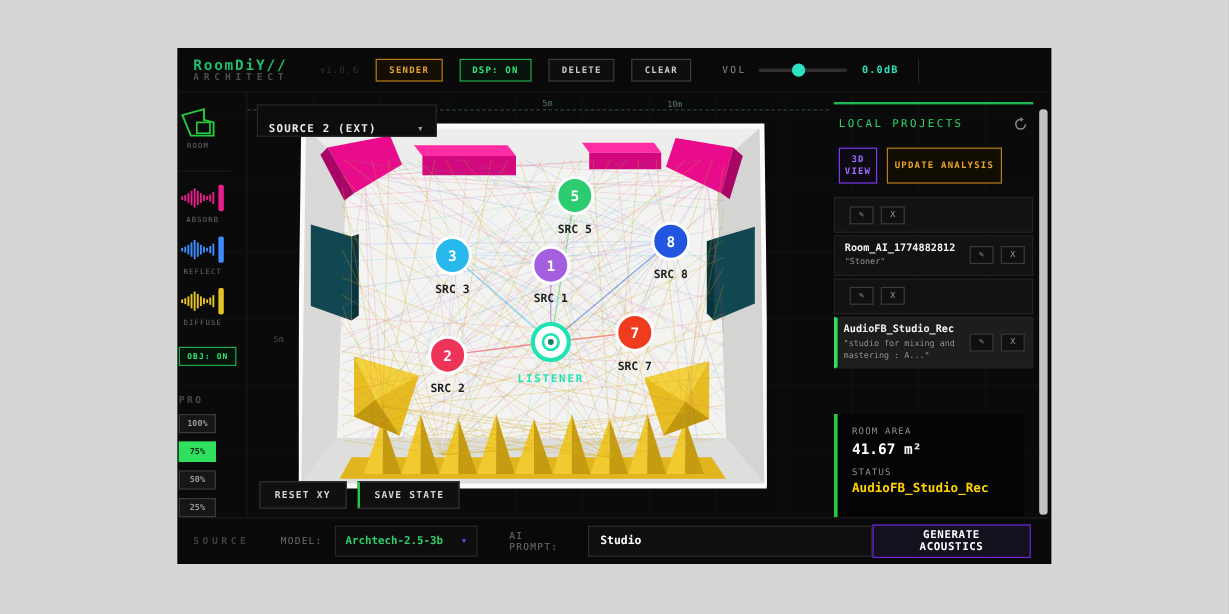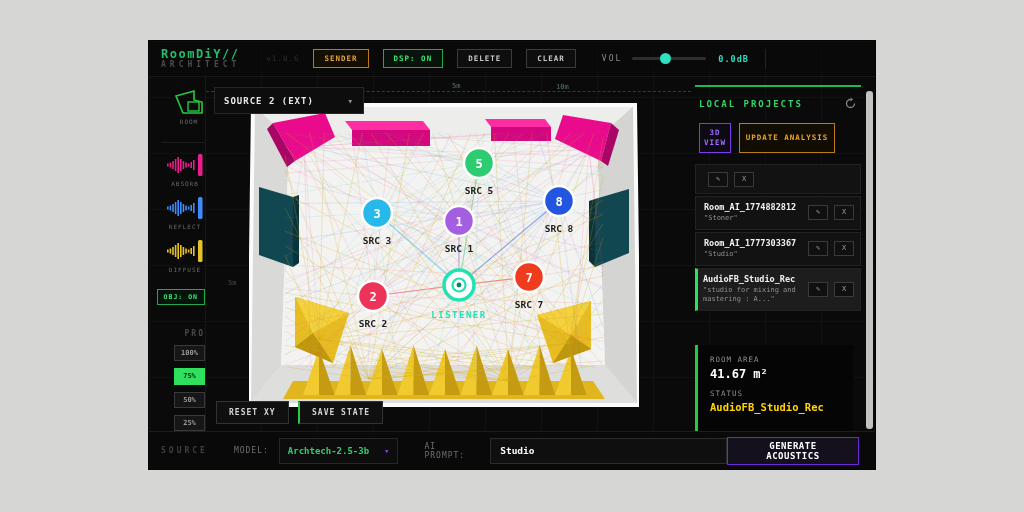--- a/index.html
+++ b/index.html
@@ -21,46 +21,46 @@
   .tbtn.orange{border-color:#b97c16;color:#e2a53c;background:#140e03;}
   .tbtn.green{border-color:#1faa4f;color:#35e878;background:#07130b;}
   .volwrap{display:flex;align-items:center;margin-left:26px;}
   .vollabel{color:#8a8a8a;font-size:8px;letter-spacing:2px;}
   .voltrack{position:relative;width:74px;height:3px;background:#2e2e2e;border-radius:2px;margin-left:10px;}
   .volthumb{position:absolute;top:-4px;width:11px;height:11px;border-radius:50%;background:#2de0c0;}
   .volval{color:#2de0c0;font-weight:bold;font-size:8.5px;margin-left:12px;letter-spacing:1px;}
   .tdivider{width:1px;height:20px;background:#242424;margin-left:16px;}
   
   .rail{position:absolute;left:0;top:36px;bottom:38px;width:57px;border-right:1px solid #181818;
-    display:flex;flex-direction:column;align-items:flex-end;padding-top:12px;}
+    display:flex;flex-direction:column;align-items:flex-start;padding-top:12px;}
   .railsep{width:44px;border-bottom:1px solid #1c1c1c;margin:9px 0;}
   .tool{display:flex;flex-direction:column;align-items:center;margin-bottom:8px;cursor:pointer;}
   .tool .tlabel{font-size:6px;color:#6b6b6b;letter-spacing:1px;margin-top:2px;}
   .objbtn{font-family:inherit;margin-top:8px;padding:3px 6px;background:#06130b;border:1px solid #1faa4f;
     color:#35e878;font-size:6.5px;font-weight:bold;letter-spacing:1px;cursor:pointer;}
   .prolabel{margin-top:24px;color:#4a4a4a;font-size:8px;font-weight:bold;letter-spacing:2px;}
   .zbtn{font-family:inherit;width:31px;height:18px;margin-top:7px;background:#161616;border:1px solid #3a3a3a;
     color:#9a9a9a;font-size:7px;font-weight:bold;cursor:pointer;padding:0;}
   .zbtn.active{background:#2ee05e;border-color:#2ee05e;color:#07230f;}
   
   .canvas{position:absolute;left:57px;top:36px;width:485px;height:356px;}
   .ruler-top{position:absolute;left:0;top:14px;right:0;border-top:1px dashed #31503e;opacity:.8;}
   .rlabel{position:absolute;font-size:7px;color:#5b7a66;}
   .srcselect{position:absolute;left:8px;top:10px;width:150px;height:27px;background:#0d0d0d;
     border:1px solid #262626;color:#e8e8e8;font-weight:bold;font-size:9px;letter-spacing:1px;
-    display:flex;align-items:center;padding:0 9px;cursor:pointer;z-index:5;}
+    display:flex;align-items:flex-end;padding:0 9px;cursor:pointer;z-index:5;}
   .srcselect .chev{margin-left:auto;color:#9a9a9a;font-size:9px;}
   #roomsvg{position:absolute;left:43px;top:22px;}
   .cbtn{font-family:inherit;position:absolute;height:23px;background:#101010;border:1px solid #333;
     color:#d5d5d5;font-size:8px;font-weight:bold;letter-spacing:1px;padding:0 12px;cursor:pointer;}
   
   .rpanel{position:absolute;left:542px;top:36px;width:172px;height:356px;}
   .greenline{position:absolute;left:4px;right:2px;top:8px;height:2px;background:#1db954;}
   .rphead{position:absolute;left:8px;right:6px;top:20px;display:flex;align-items:center;}
-  .rptitle{color:#2fd36a;font-weight:bold;font-size:9px;letter-spacing:2px;}
+  .rptitle{color:#2fd36a;font-weight:normal;font-size:9px;letter-spacing:2px;}
   .refresh{margin-left:auto;cursor:pointer;}
   .rpbtns{position:absolute;left:8px;top:46px;display:flex;gap:8px;}
   .rpbtn{font-family:inherit;font-size:7.5px;font-weight:bold;letter-spacing:1px;line-height:1.35;
     background:#0d0a14;border:1px solid #7c3aed;color:#a06bff;width:32px;height:30px;cursor:pointer;padding:0;}
   .rpbtn.orange{background:#120d02;border-color:#b97c16;color:#e8a62e;width:96px;}
   .rplist{position:absolute;left:4px;right:2px;top:87px;}
   .proj{display:flex;align-items:center;background:#121212;border:1px solid #222;margin-bottom:2px;
     padding:5px 6px 5px 8px;cursor:pointer;min-height:30px;}
   .proj.sel{background:#1d1d1d;border-left:3px solid #2ee05e;padding-left:5px;}
   .pmeta{flex:1;min-width:0;}
@@ -527,24 +527,20 @@
         <div class="pmeta">
           <div class="pname">Room_AI_1774882812</div>
           <div class="pdesc">"Stoner"</div>
         </div>
         <div class="pbtns">
           <button class="pbtn">✎</button>
           <button class="pbtn">X</button>
         </div>
       </div>
       <div class="proj">
-        <div class="pmeta">
-          <div class="pname">Room_AI_1777303367</div>
-          <div class="pdesc">"Studio"</div>
-        </div>
         <div class="pbtns">
           <button class="pbtn">✎</button>
           <button class="pbtn">X</button>
         </div>
       </div>
       <div class="proj sel">
         <div class="pmeta">
           <div class="pname">AudioFB_Studio_Rec</div>
           <div class="pdesc">"studio for mixing and mastering : A..."</div>
         </div>

